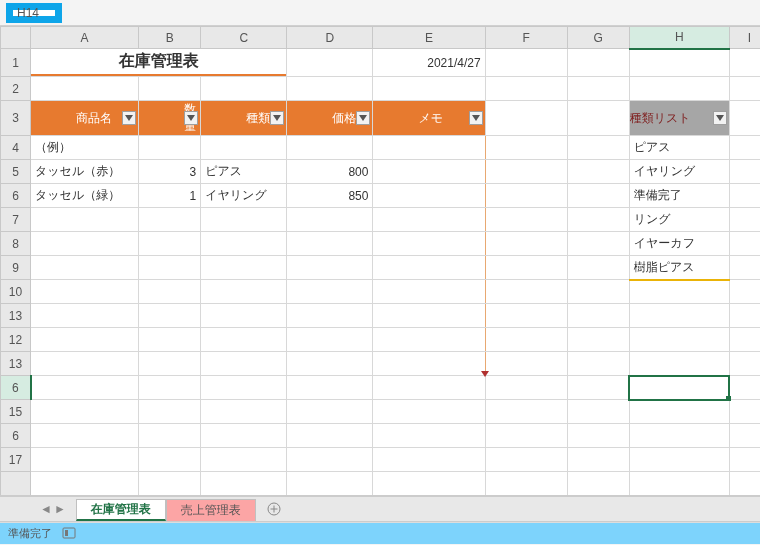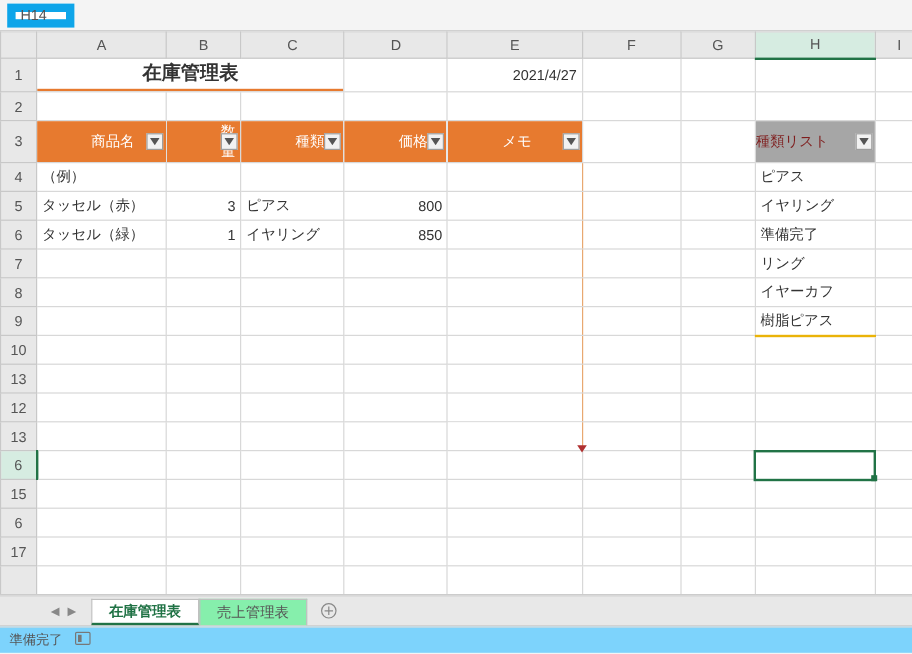--- a/index.html
+++ b/index.html
@@ -177,21 +177,21 @@
     align-items: center;
     gap: 2px;
     padding: 0 10px;
     color: #888;
   }
   .tab-nav span { cursor: default; }
   .tab {
     padding: 4px 14px;
     border: 1px solid #c0c0c0;
     border-bottom: none;
-    background: #86efac;
+    background: #fca5a5;
     font-size: 12px;
     display: flex;
     align-items: center;
     margin-top: 2px;
     color: #555;
   }
   .tab.active {
     background: #fff;
     border-bottom: 2px solid #217346;
     color: #217346;

